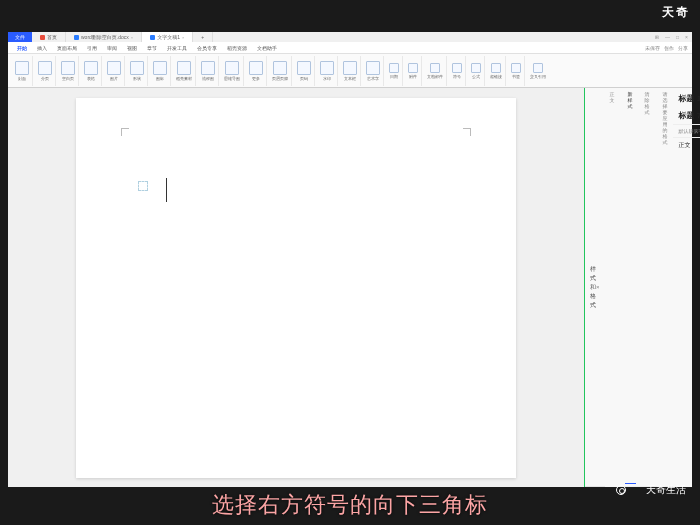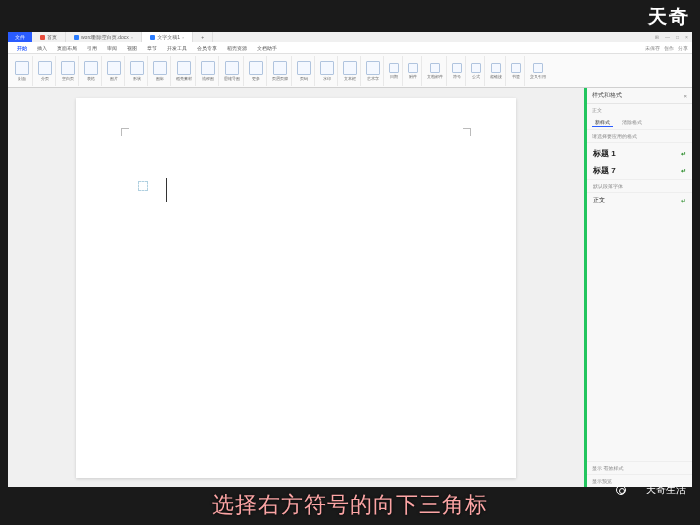--- a/index.html
+++ b/index.html
@@ -23,36 +23,36 @@
 .ricon{width:14px;height:14px;border:1px solid #b0c4de;background:#f4f8ff;border-radius:1px;margin-bottom:1px}
 .ricon.sm{width:10px;height:10px}
 .rlabel{font-size:4px;white-space:nowrap}
 .workspace{display:flex;height:399px}
 .docarea{flex:1;background:#f0f0f0;display:flex;justify-content:center;padding:10px 0;position:relative}
 .page{width:440px;height:380px;background:#fff;box-shadow:0 1px 3px rgba(0,0,0,0.15);position:relative}
 .corner-tl{position:absolute;top:30px;left:45px;width:8px;height:8px;border-left:1px solid #bbb;border-top:1px solid #bbb}
 .corner-tr{position:absolute;top:30px;right:45px;width:8px;height:8px;border-right:1px solid #bbb;border-top:1px solid #bbb}
 .cursor{position:absolute;top:80px;left:90px;width:1px;height:24px;background:#333}
 .placeholder{position:absolute;top:83px;left:62px;width:10px;height:10px;border:1px dashed #b0d0e0}
-.sidepanel{width:108px;background:#f8f8f8;border-left:3px solid #22c55e;display:flex;flex-direction:column;font-size:6px}
+.sidepanel{width:108px;background:#f8f8f8;border-left:1px solid #22c55e;display:flex;flex-direction:row;font-size:6px}
 .panel-hdr{padding:3px 5px;display:flex;justify-content:space-between;align-items:center;color:#555;border-bottom:1px solid #e5e5e5}
 .panel-hdr .close{color:#888;cursor:pointer}
 .panel-sub{padding:3px 5px;color:#888;font-size:5px}
 .panel-tabs{display:flex;padding:2px 5px;gap:6px;font-size:5px;border-bottom:1px solid #eee}
 .ptab{color:#888;padding:1px 3px}
 .ptab.on{color:#333;border-bottom:1px solid #2a5cff}
 .panel-section{padding:3px 5px;font-size:5px;color:#888;border-bottom:1px solid #eee}
 .style-list{padding:2px 0;flex:0 0 auto}
 .style-item{padding:3px 6px;display:flex;justify-content:space-between;align-items:center;cursor:pointer;font-size:8px;color:#222;font-weight:bold}
 .style-item .chk{color:#2a8c2a;font-size:6px}
 .style-sub{padding:3px 6px;font-size:5px;color:#888;border-top:1px solid #eee}
 .style-item.normal{font-size:6px;font-weight:normal;border-top:1px solid #eee}
 .panel-fill{flex:1}
 .panel-footer{padding:3px 5px;font-size:5px;color:#888;border-top:1px solid #eee}
-.watermark-tr{position:absolute;top:4px;right:10px;color:#fff;font-size:19px;font-weight:bold;letter-spacing:2px}
+.watermark-tr{position:absolute;top:4px;right:10px;color:#fff;font-size:12px;font-weight:bold;letter-spacing:2px}
 .watermark-br{position:absolute;bottom:28px;right:14px;color:#fff;font-size:10px;display:flex;align-items:center;gap:20px}
 .wm-circle{width:10px;height:10px;border:1px solid #fff;border-radius:50%;position:relative}
 .wm-circle:after{content:"";position:absolute;top:2px;left:2px;width:4px;height:4px;border:1px solid #fff;border-radius:50%}
 .subtitle{position:absolute;bottom:0;left:0;width:700px;height:40px;display:flex;align-items:center;justify-content:center;color:#fca5a5;font-size:22px;letter-spacing:1px;text-shadow:0 0 3px #000}
 </style>
 </head>
 <body>
 
 <div class="frame">
   <div class="watermark-tr">天奇</div>

